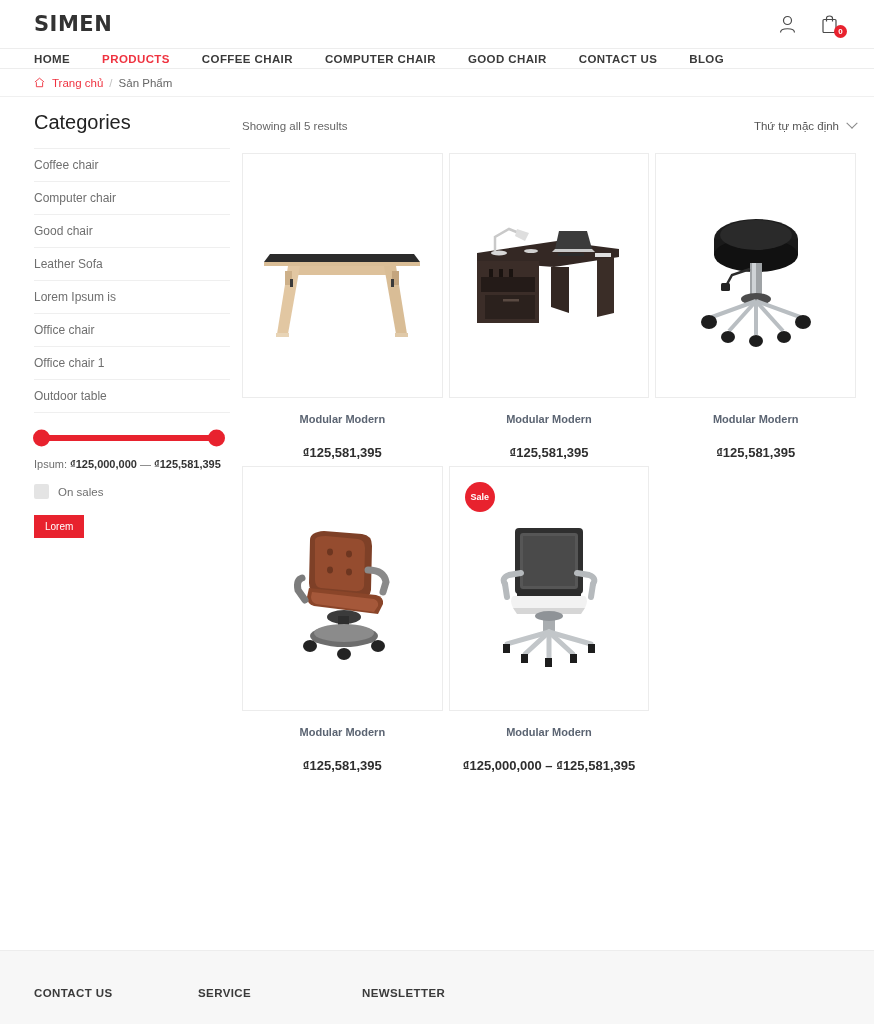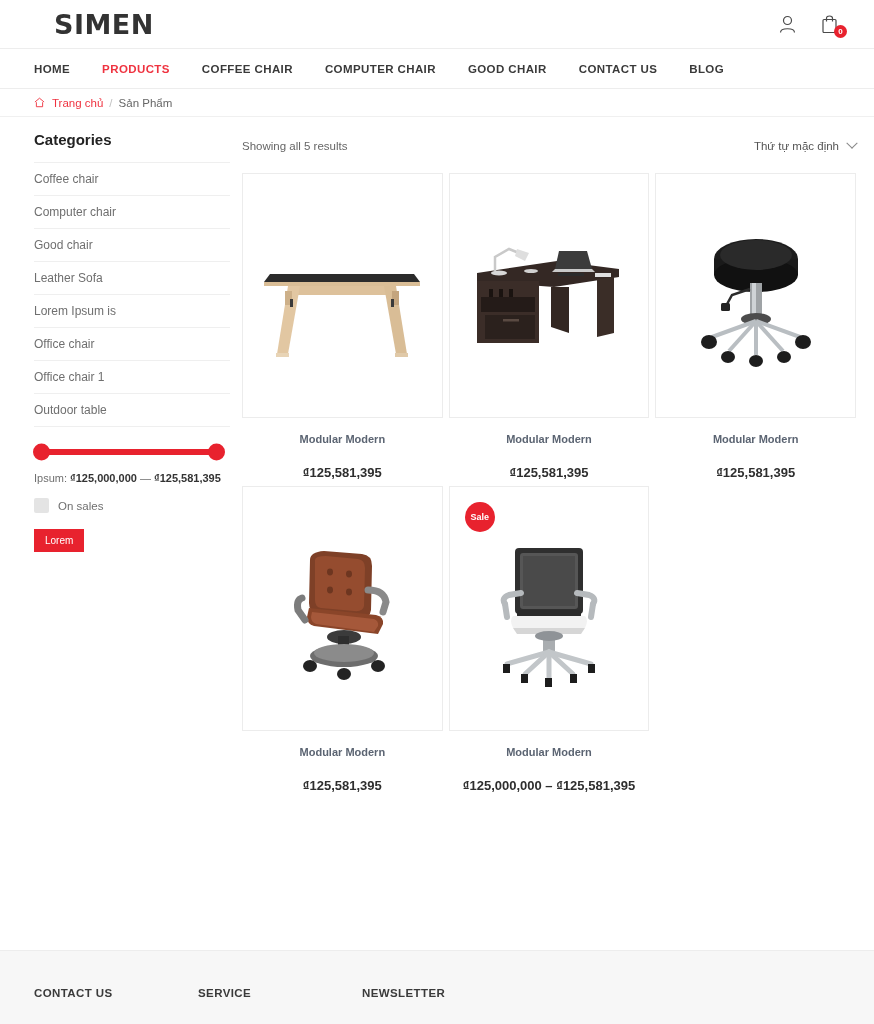--- a/index.html
+++ b/index.html
@@ -14,26 +14,25 @@
 
   
   .topbar {
     height: 48px;
     display: flex;
     align-items: center;
     padding: 0 34px;
     background: #fff;
   }
   .logo {
-    font-size: 27px;
+    font-size: 21px;
     font-weight: bold;
     letter-spacing: 0.5px;
     color: #333333;
     font-family: "DejaVu Sans", sans-serif;
-    margin-left: 20px;
   }
   .topbar-spacer { flex: 1; }
   .topbar-icons {
     display: flex;
     align-items: center;
     gap: 20px;
   }
   .icon-btn {
     position: relative;
     width: 22px;
@@ -57,21 +56,21 @@
     display: flex;
     align-items: center;
     justify-content: center;
     line-height: 1;
   }
 
   
   .mainnav {
     border-top: 1px solid #ededed;
     border-bottom: 1px solid #ededed;
-    height: 41px;
+    height: 21px;
     display: flex;
     align-items: center;
     padding: 0 34px;
     background: #fff;
   }
   .nav-item {
     font-size: 11.5px;
     font-weight: bold;
     letter-spacing: 0.4px;
     color: #3a3a3a;
@@ -104,22 +103,22 @@
 
   
   .wrap {
     display: flex;
     padding: 14px 18px 0 34px;
   }
 
   
   .sidebar { width: 196px; flex: 0 0 196px; }
   .sb-title {
-    font-size: 15px;
-    font-weight: bold;
+    font-size: 20px;
+    font-weight: normal;
     color: #222;
     margin-bottom: 14px;
   }
   .cat-list { list-style: none; }
   .cat-item {
     font-size: 12px;
     color: #6f6f6f;
     padding: 9px 0;
     border-top: 1px solid #efefef;
     cursor: pointer;

